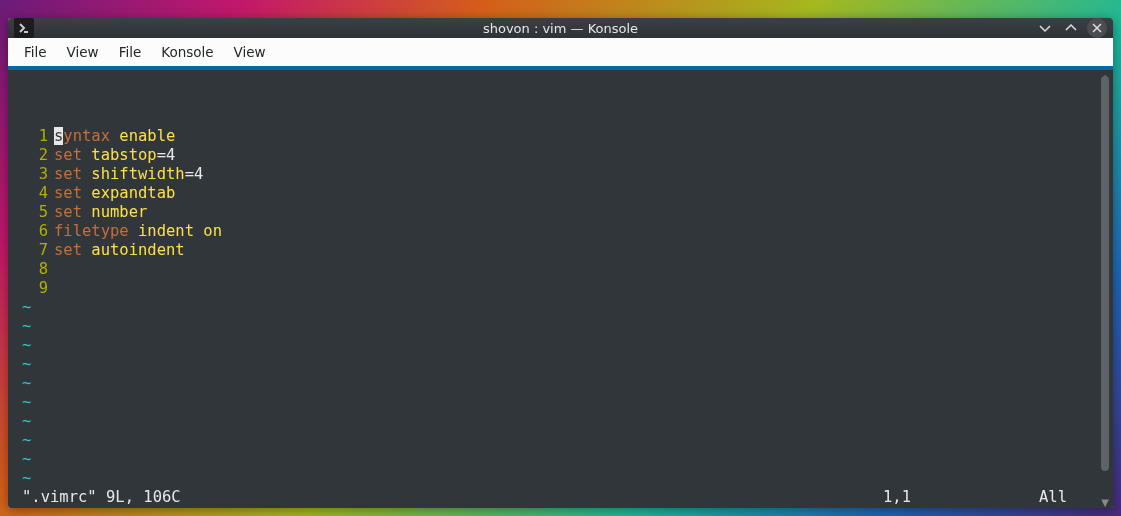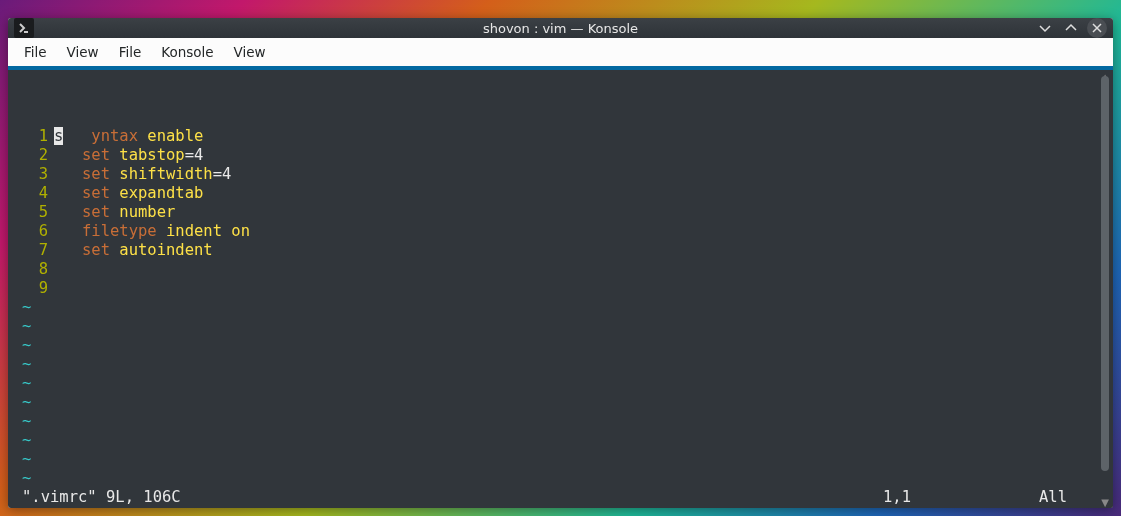--- a/index.html
+++ b/index.html
@@ -107,21 +107,21 @@
     width: 46px;
     text-align: right;
     color: #b0b000;
     padding-right: 6px;
   }
   .code { flex: 1; }
   .tilde {
     color: #37c8c8;
     padding-left: 14px;
   }
-  .tok-kw { color: #c86e37; margin-left: 28px; }       
+  .tok-kw { color: #c86e37; }       
   .tok-id { color: #fde047; }       
   .tok-plain { color: #e8e8e8; }
   .cursor {
     background: #e8e8e8;
     color: #31363b;
   }
   .statusline {
     display: flex;
     font-family: "DejaVu Sans Mono", "Liberation Mono", monospace;
     font-size: 15.5px;

